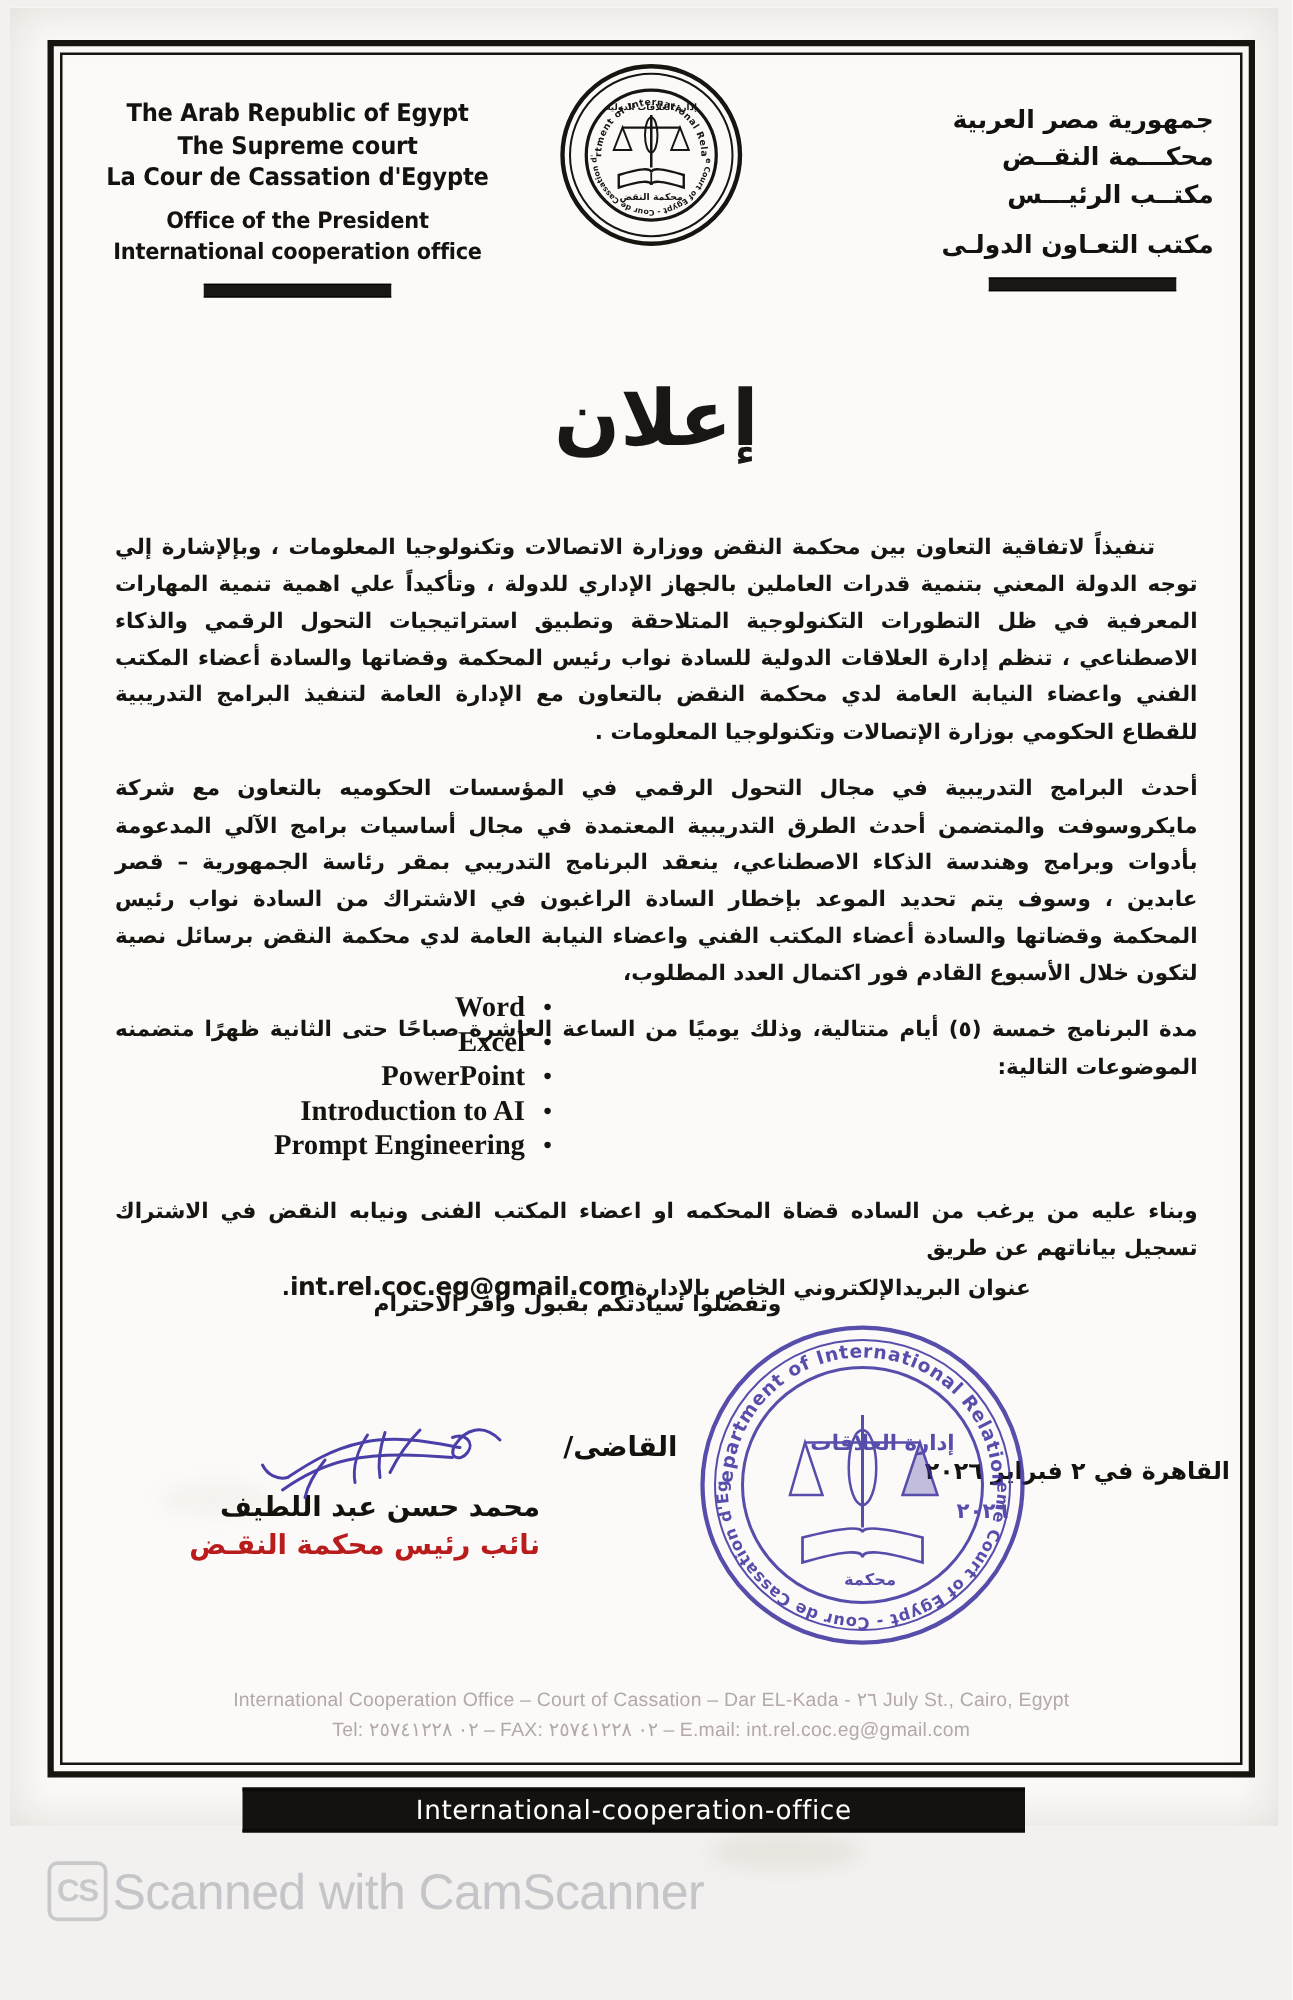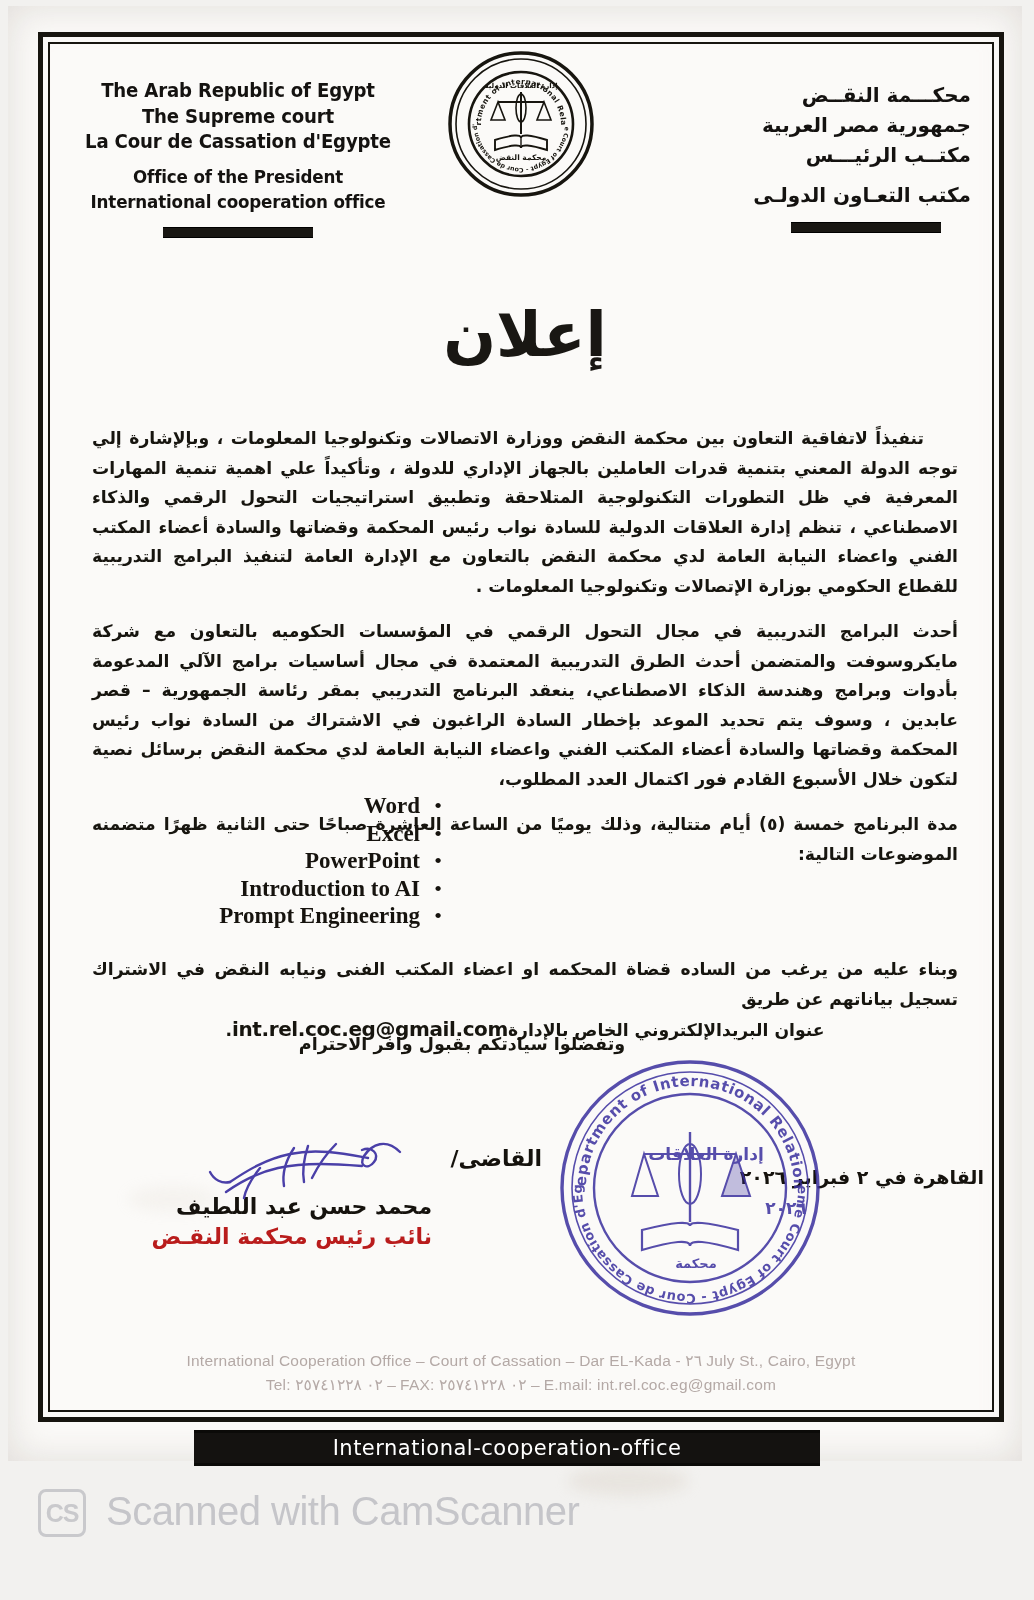--- a/index.html
+++ b/index.html
@@ -340,22 +340,22 @@
     text-align: center;
     line-height: 30px;
     overflow: hidden;
   }
 
   
   .camscanner {
     position: absolute;
     left: 38px; top: 1489px;
     display: flex;
-    align-items: flex-start;
-    gap: 20px;
+    align-items: flex-end;
+    gap: 4px;
   }
   .cs-logo {
     width: 48px; height: 48px;
     border: 3.5px solid #c9c9cc;
     border-radius: 8px;
     box-sizing: border-box;
     display: flex;
     align-items: center;
     justify-content: center;
     font-family: "Liberation Sans", sans-serif;
@@ -398,22 +398,22 @@
       <div class="hdr-en">
         <span class="l">The Arab Republic of Egypt</span>
         <span class="l">The Supreme court</span>
         <span class="l">La Cour de Cassation d'Egypte</span>
         <span class="l gap small">Office of the President</span>
         <span class="l small">International cooperation office</span>
         <div class="hdr-rule"></div>
       </div>
 
       <div class="hdr-ar">
+        <span class="l">جمهورية مصر العربية</span>
         <span class="l">محكـــمة النقــض</span>
-        <span class="l">جمهورية مصر العربية</span>
         <span class="l">مكتــب الرئيـــس</span>
         <span class="l gap">مكتب التعـاون الدولـى</span>
         <div class="hdr-ar-rule"></div>
       </div>
 
       <div class="emblem">
         <svg viewBox="0 0 152 152" width="152" height="152" aria-hidden="true">
           <circle cx="76" cy="76" r="71" fill="none" stroke="#17150f" stroke-width="3.5"></circle>
           <circle cx="76" cy="76" r="65" fill="none" stroke="#17150f" stroke-width="1.6"></circle>
           <circle cx="76" cy="76" r="52" fill="none" stroke="#17150f" stroke-width="2.6"></circle>

